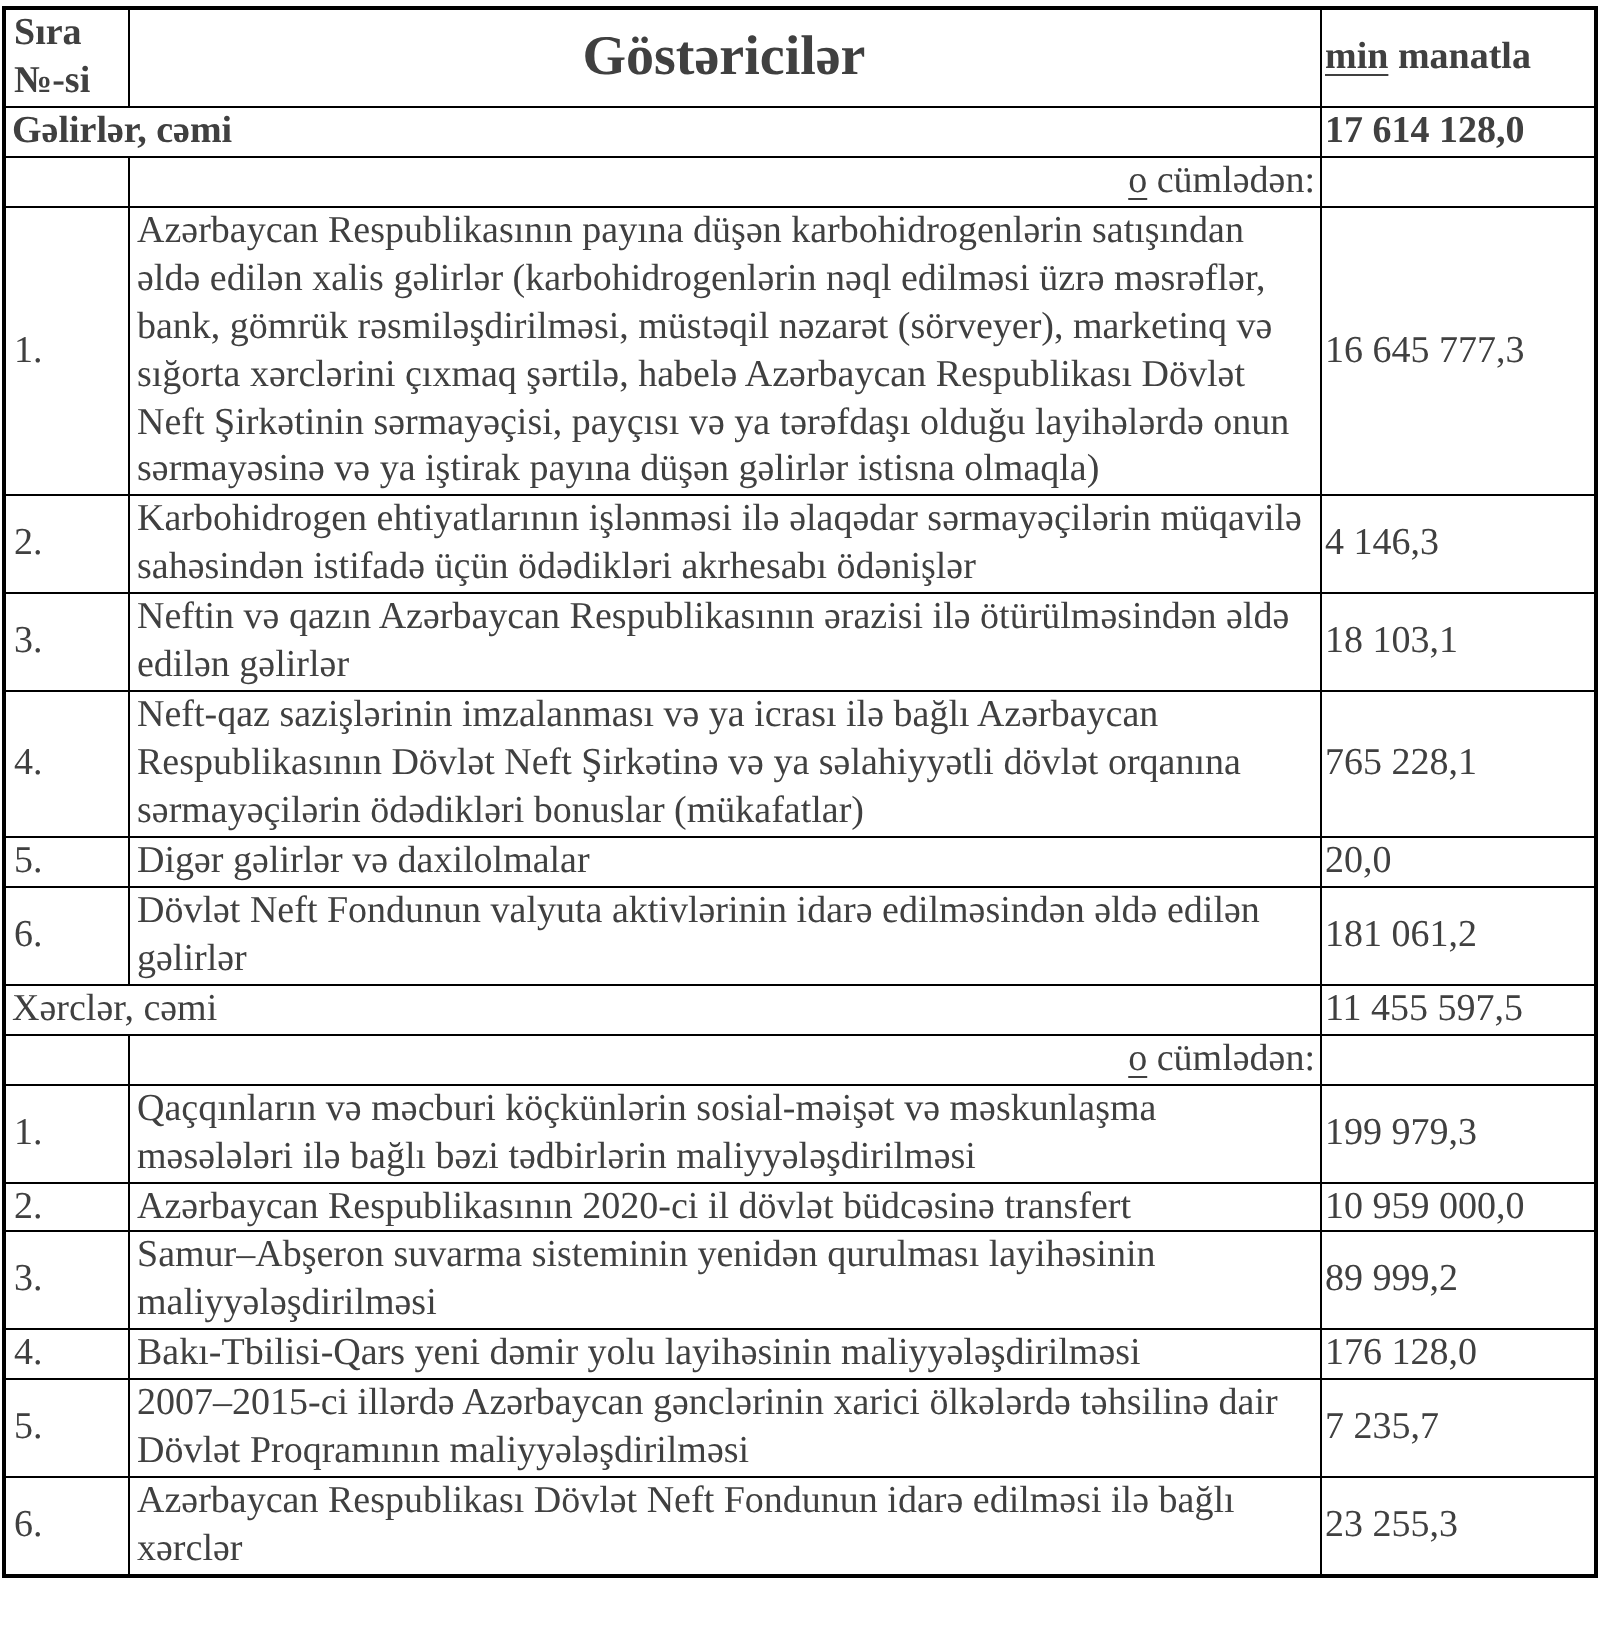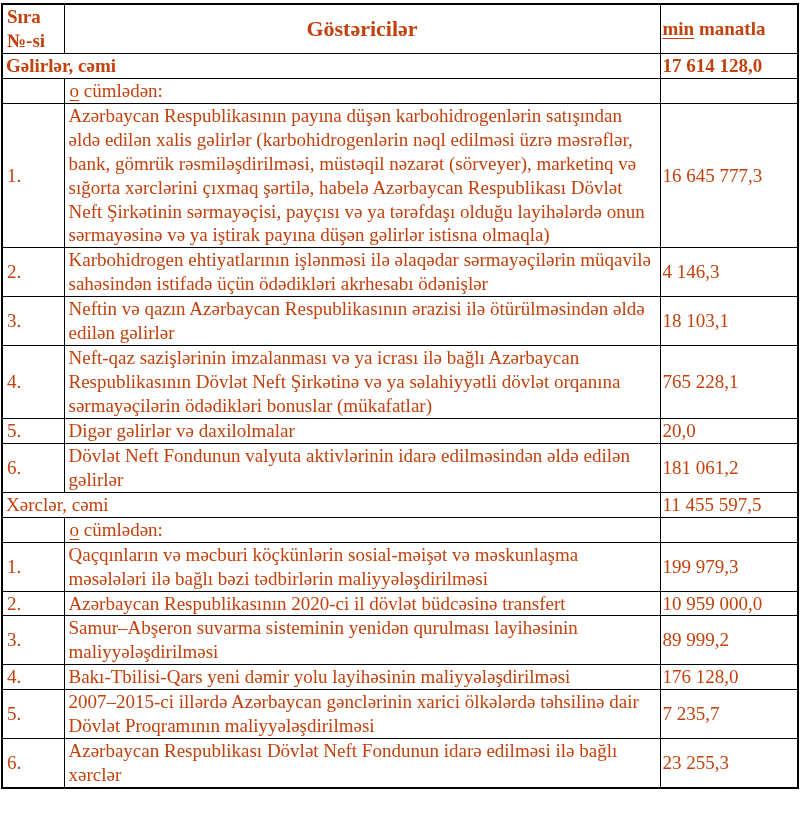--- a/index.html
+++ b/index.html
@@ -12,43 +12,43 @@
   }
   .doc-wrap {
     padding: 3px 2px 2px 1px;
   }
   table.budget {
     border-collapse: collapse;
     table-layout: fixed;
     width: 796px;
     font-family: "Liberation Serif", "DejaVu Serif", serif;
     font-size: 19px;
-    color: #c2410c;
+    color: #404040;
     border: 2px solid #000000;
   }
   col.c1 { width: 62px; }
   col.c2 { width: 596px; }
   col.c3 { width: 138px; }
   td, th {
     border: 1px solid #000000;
     padding: 0 3px;
     vertical-align: middle;
     text-align: left;
     font-weight: normal;
     line-height: 1.26;
     overflow: hidden;
   }
   tr.header-row th { font-weight: bold; height: 44px; }
-  th.head-indicators { text-align: center; font-size: 22px; }
+  th.head-indicators { text-align: center; font-size: 28px; }
   th.head-no { padding-left: 4px; }
   th.head-unit { padding-left: 2px; }
   tr.total-row td { height: 23px; margin-top: 36px; }
   tr.total-row.bold td { font-weight: bold; }
   tr.sub-row td { height: 23px; }
-  tr.sub-row td.ind { padding-left: 5px; }
+  tr.sub-row td.ind { padding-left: 5px; text-align: right; }
   td.num { padding-left: 4px; }
   td.val { padding-left: 2px; }
   td.ind { padding-left: 4px; padding-right: 2px; }
   tr.one-line td { height: 23px; }
   .squiggle {
     text-decoration-line: underline;
     text-decoration-style: wavy;
     text-decoration-color: #2f6fd6;
     text-decoration-thickness: 1px;
     text-underline-offset: 3px;

